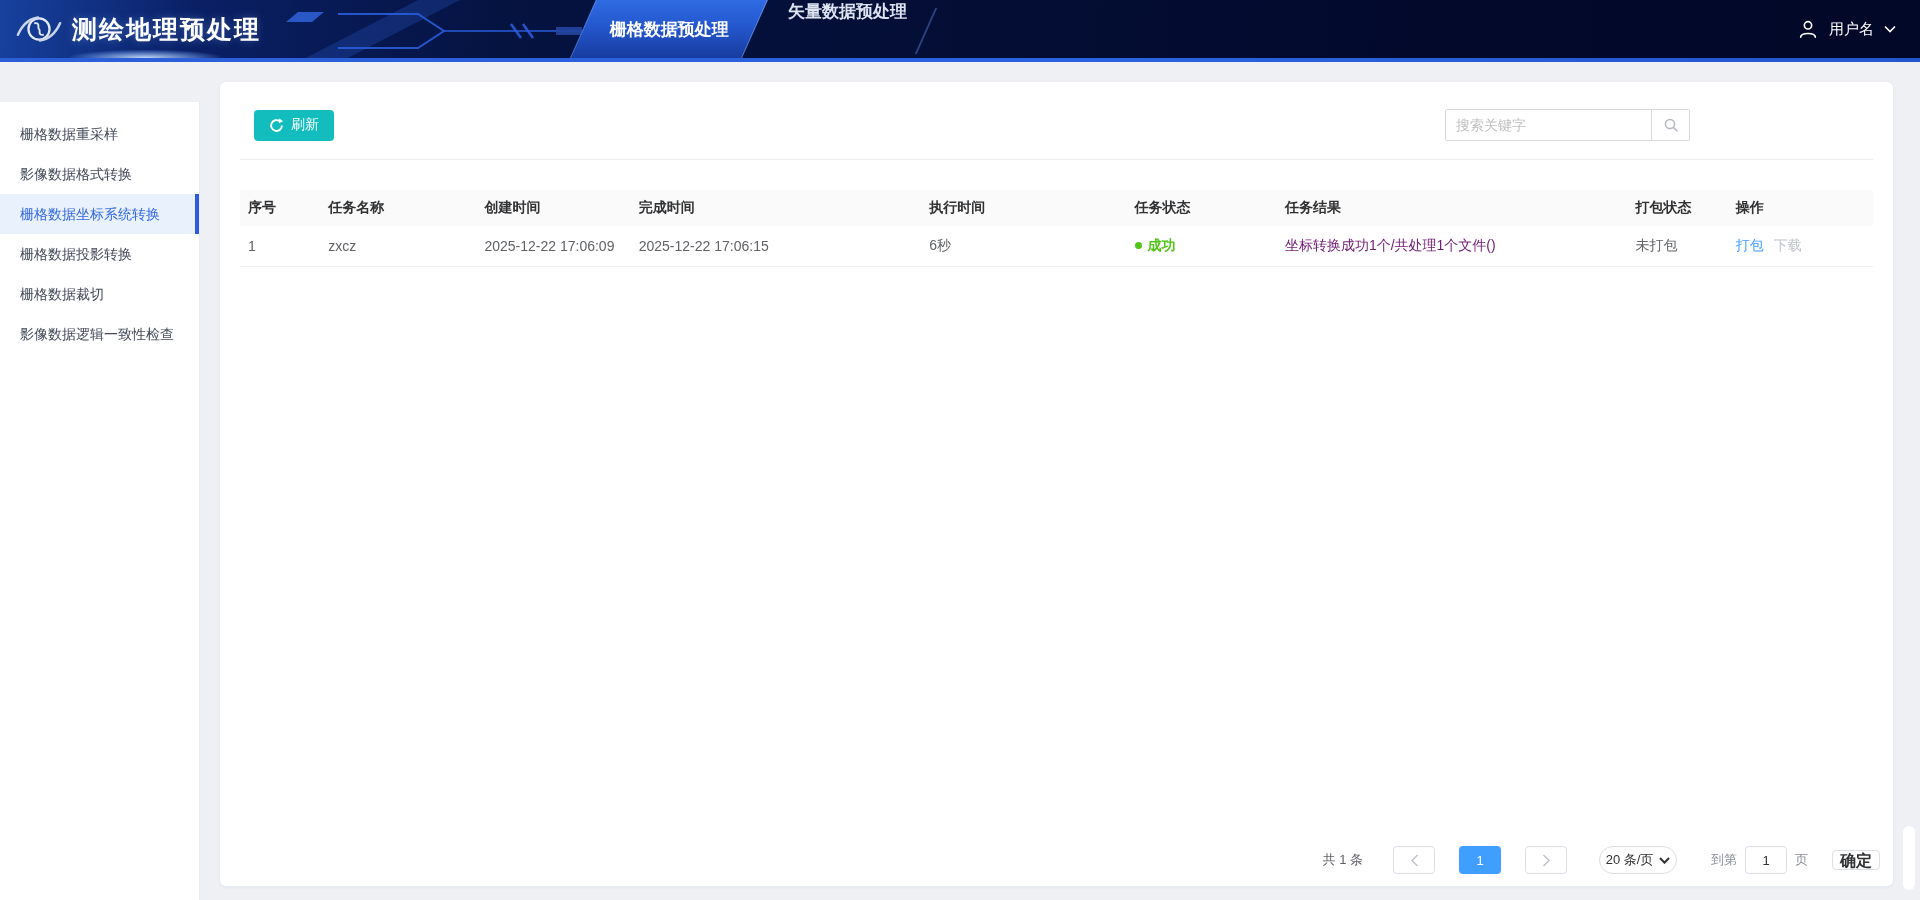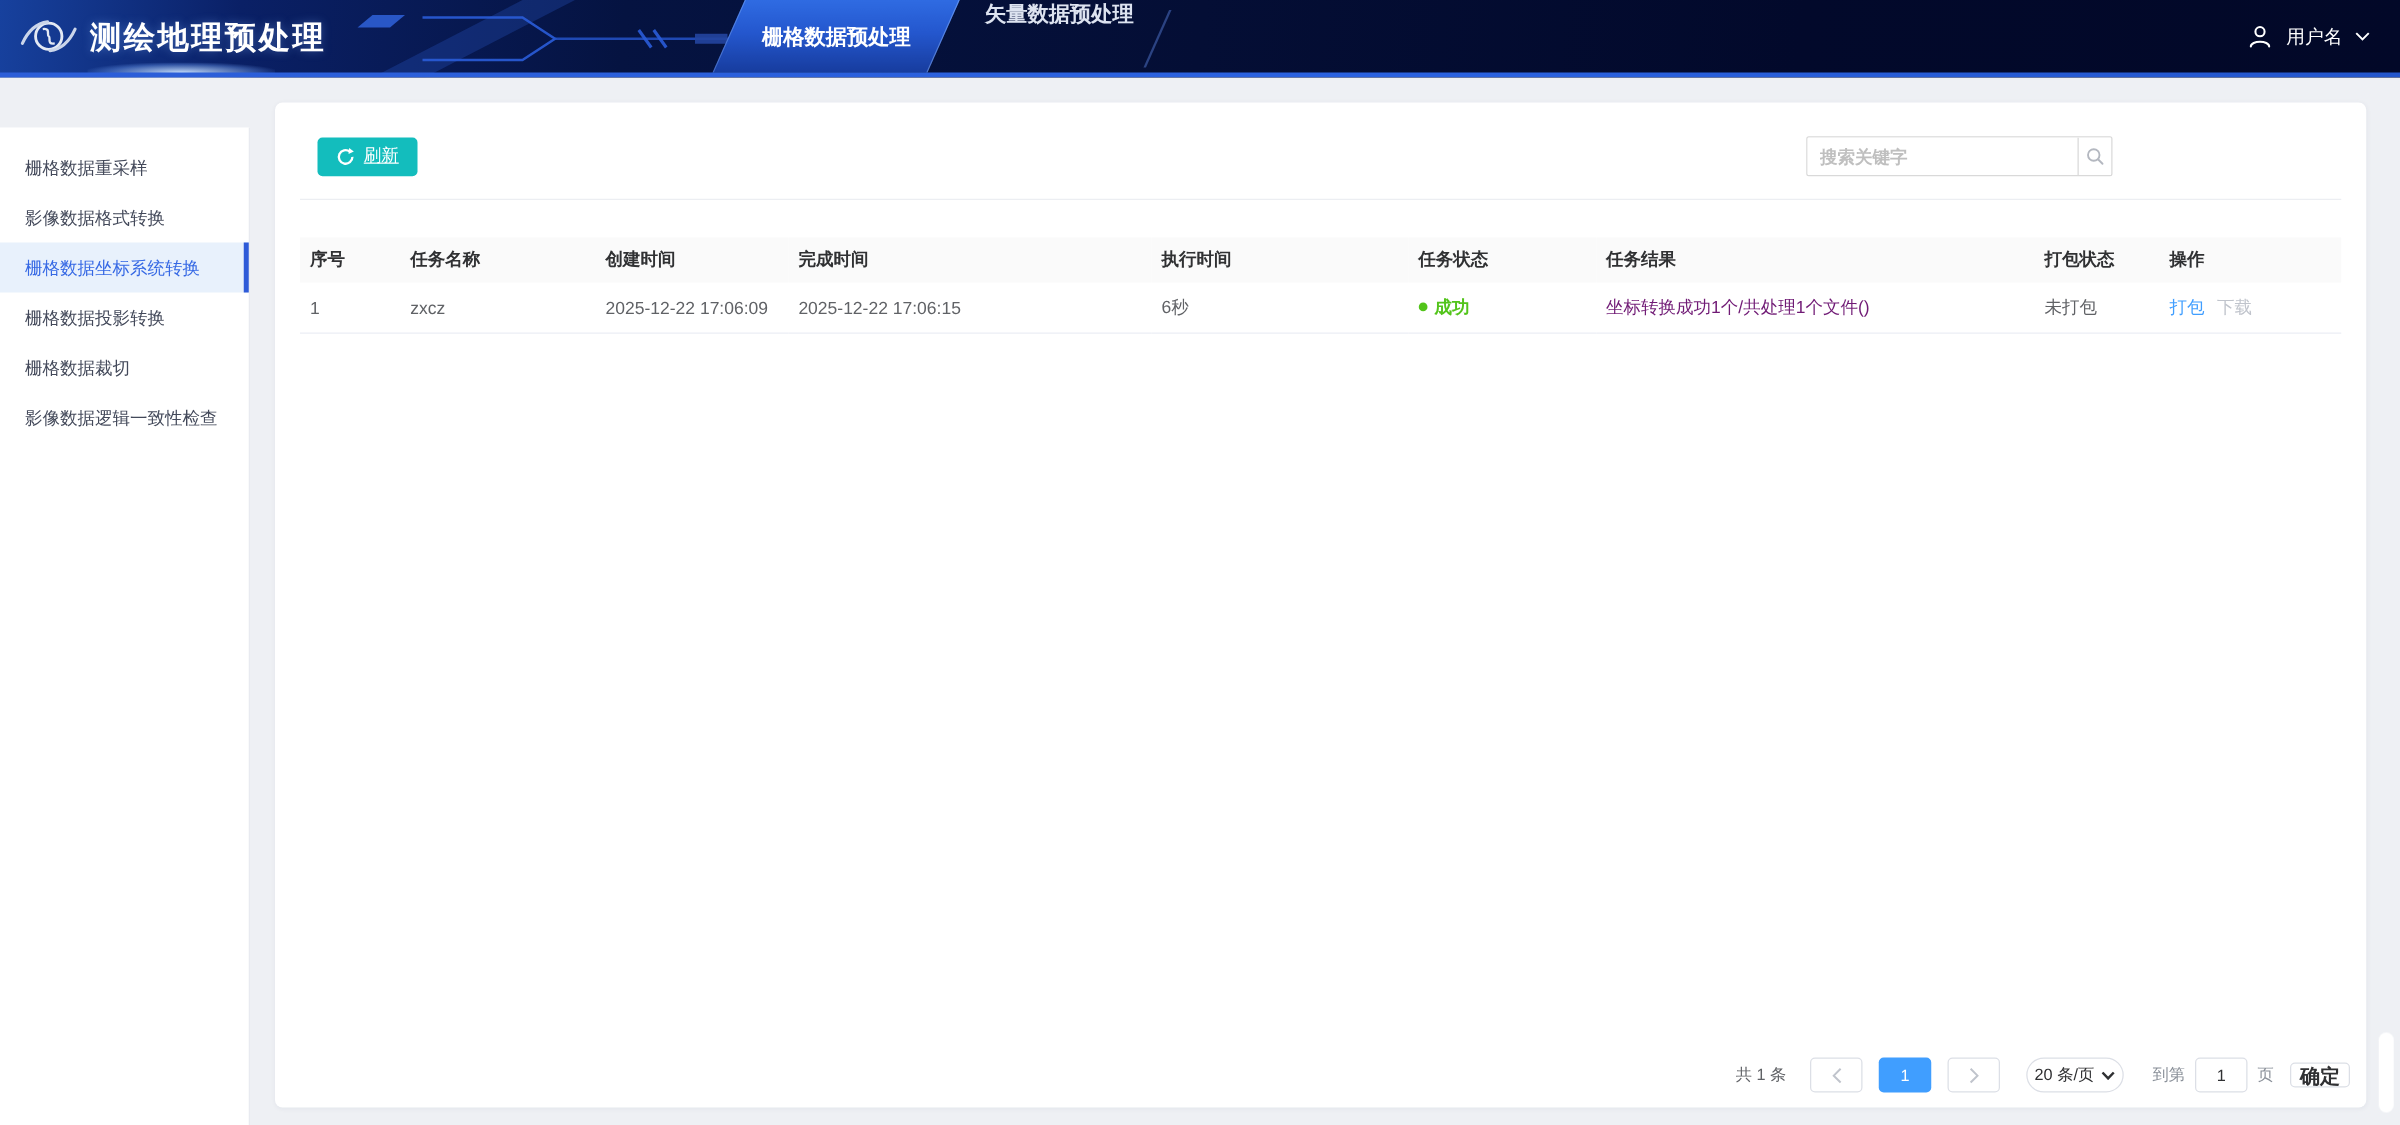--- a/index.html
+++ b/index.html
@@ -42,45 +42,45 @@
   .panel { position:relative; width:100%; height:804px; background:#FFFFFF; border-radius:6px;
     box-shadow:0 1px 4px rgba(20,40,80,.05); }
 
   
   .toolbar { display:flex; align-items:center; margin:0 20px; padding:27px 0 18px;
     border-bottom:1px solid #ECEEF2; }
   .btn { display:inline-flex; align-items:center; gap:7px; height:31px; border:none; border-radius:4px;
     color:#FFFFFF; font-size:14px; padding:0 15px; cursor:pointer;
     font-family:"Liberation Sans","DejaVu Sans",sans-serif; }
   .btn-primary { background:#2B64E3; }
-  .btn-teal { background:#13BDBD; margin-left:14px;text-decoration:underline; }
+  .btn-teal { background:#13BDBD; margin-left:14px; }
   .search-wrap { margin-left:auto; margin-right:183px; display:flex; width:245px; height:32px;
     border:1px solid #D9D9D9; border-radius:2px; background:#FFFFFF; overflow:hidden; }
   .search-input { flex:1; border:none; outline:none; padding:0 10px; font-size:14px; color:#333;
-    font-family:"Liberation Sans","DejaVu Sans",sans-serif;font-weight:bold; }
+    font-family:"Liberation Sans","DejaVu Sans",sans-serif; }
   .search-input::placeholder { color:#BFBFBF; }
   .search-btn { width:38px; border:none; border-left:1px solid #D9D9D9; background:#FFFFFF;
     display:flex; align-items:center; justify-content:center; cursor:pointer; }
 
   
   .task-table { width:calc(100% - 40px); margin:30px 20px 0; border-collapse:collapse; table-layout:fixed; }
   .task-table th { background:#FAFAFA; height:36px; text-align:left; font-size:14px; font-weight:bold;
     color:#303133; padding:0 8px; white-space:nowrap; }
   .task-table td { height:40px; font-size:14px; color:#606266; padding:0 8px;
     border-bottom:1px solid #EBEEF5; white-space:nowrap; }
   td.result { color:#701a75; }
   .status-ok { color:#52C41A; font-weight:bold; }
   .dot { display:inline-block; width:7px; height:7px; border-radius:50%; background:#52C41A;
     margin-right:6px; vertical-align:1px; }
   .link-pack { color:#409EFF; cursor:pointer; }
   .link-down { color:#C0C4CC; margin-left:10px; }
 
   
   .pagination { position:absolute; right:13px; bottom:12px; display:flex; align-items:center;
-    gap:13px; font-size:13px; color:#606266; }
+    gap:24px; font-size:13px; color:#606266; }
   .pg-box { width:42px; height:28px; border:1px solid #DCDFE6; border-radius:4px; background:#FFFFFF;
     display:flex; align-items:center; justify-content:center; cursor:pointer; }
   .pg-active { width:42px; height:28px; border-radius:4px; background:#409EFF; color:#FFFFFF;
     display:flex; align-items:center; justify-content:center; cursor:pointer; }
   .pg-select { width:78px; height:28px; border:1px solid #DCDFE6; border-radius:14px; background:#FFFFFF;
     display:flex; align-items:center; justify-content:center; gap:6px; color:#303133; cursor:pointer;
     margin-left:8px; }
   .pg-goto { display:flex; align-items:center; gap:8px; margin-left:10px; color:#8A9099; }
   .pg-input { width:42px; height:28px; border:1px solid #DCDFE6; border-radius:4px; text-align:center;
     font-size:13px; color:#303133; outline:none;

